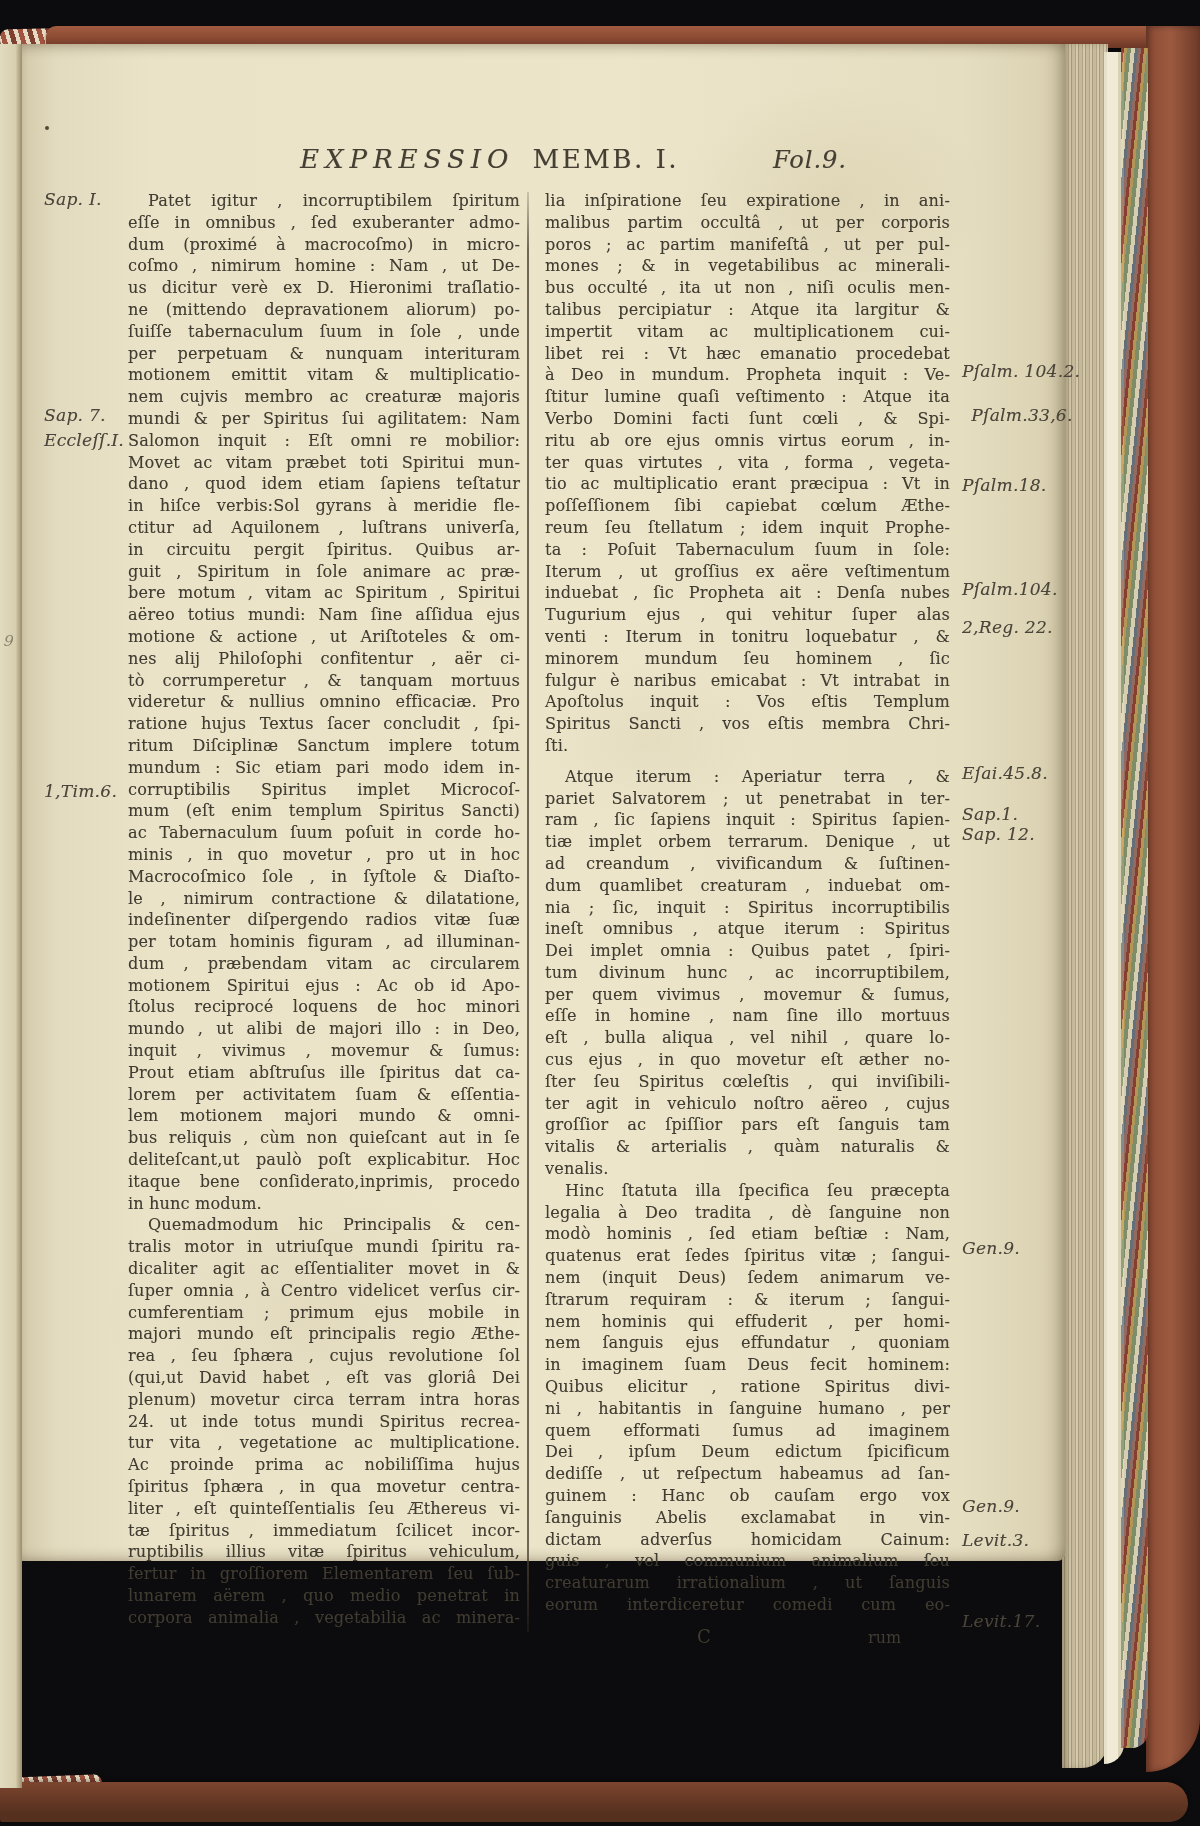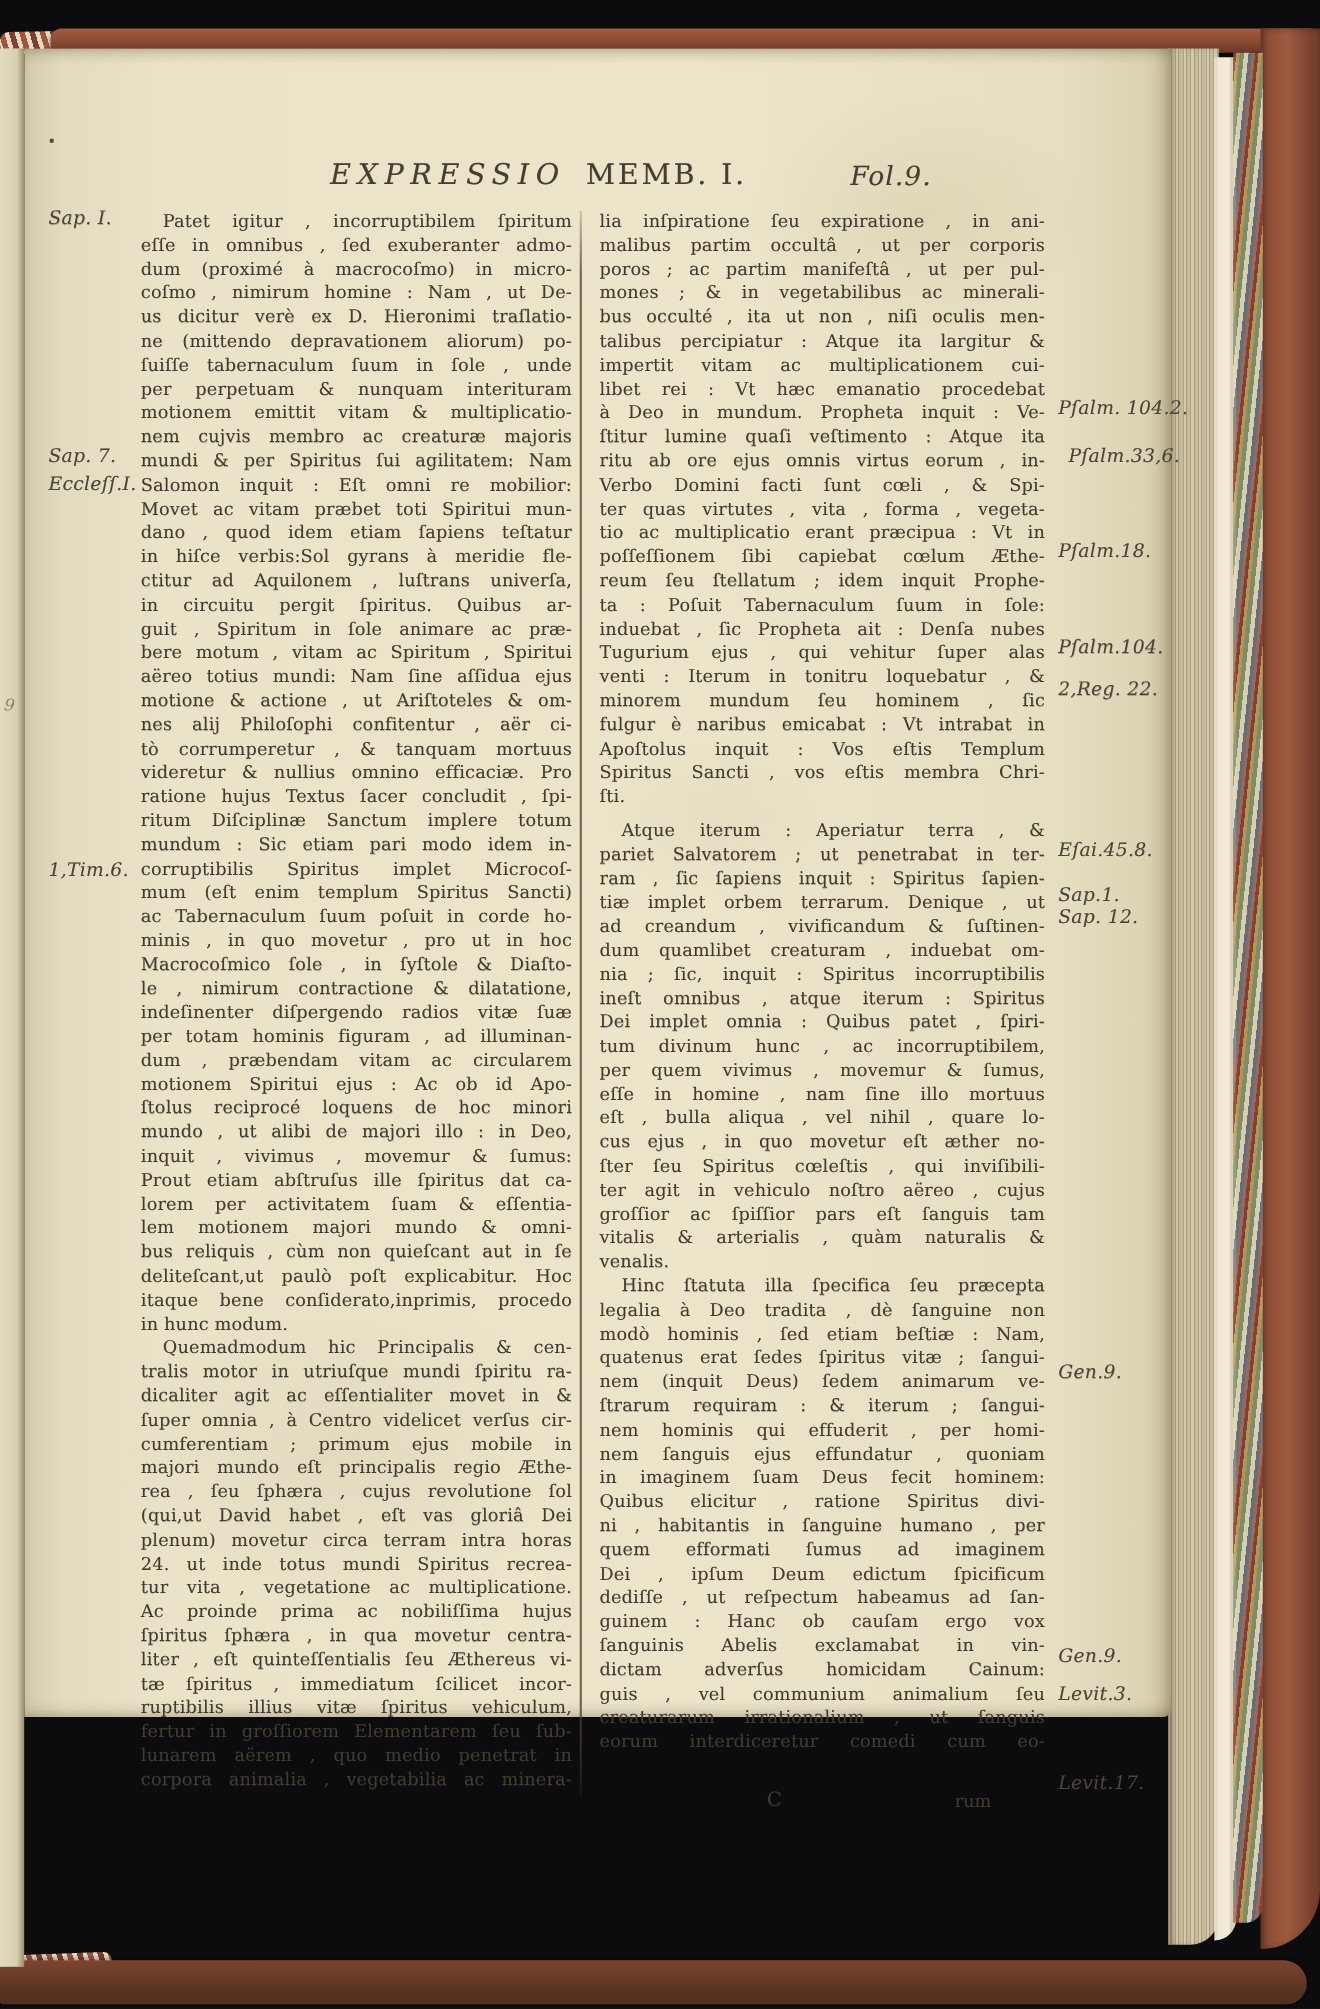--- a/index.html
+++ b/index.html
@@ -176,27 +176,28 @@
         <div class="line">lia inſpiratione ſeu expiratione , in ani-</div>
         <div class="line">malibus partim occultâ , ut per corporis</div>
         <div class="line">poros ; ac partim manifeſtâ , ut per pul-</div>
         <div class="line">mones ; &amp; in vegetabilibus ac minerali-</div>
         <div class="line">bus occulté , ita ut non , niſi oculis men-</div>
         <div class="line">talibus percipiatur :  Atque ita largitur &amp;</div>
         <div class="line">impertit vitam ac multiplicationem cui-</div>
         <div class="line">libet rei : Vt hæc emanatio procedebat</div>
         <div class="line">à Deo in mundum.  Propheta inquit : Ve-</div>
         <div class="line">ſtitur lumine quaſi veſtimento : Atque ita</div>
+        <div class="line">Verbo Domini facti ſunt cœli , &amp; Spi-</div>
         <div class="line">ritu ab ore ejus omnis virtus eorum , in-</div>
-        <div class="line">Verbo Domini facti ſunt cœli , &amp; Spi-</div>
         <div class="line">ter quas virtutes , vita , forma , vegeta-</div>
         <div class="line">tio ac multiplicatio erant præcipua : Vt in</div>
         <div class="line">poſſeſſionem ſibi capiebat cœlum Æthe-</div>
         <div class="line">reum ſeu ſtellatum ;  idem inquit Prophe-</div>
         <div class="line">ta :  Poſuit Tabernaculum ſuum in ſole:</div>
+        <div class="line">Iterum , ut groſſius ex aëre veſtimentum</div>
         <div class="line">induebat , ſic Propheta ait :  Denſa nubes</div>
         <div class="line">Tugurium ejus , qui vehitur ſuper alas</div>
         <div class="line">venti : Iterum in tonitru loquebatur , &amp;</div>
         <div class="line">minorem mundum ſeu hominem , ſic</div>
         <div class="line">fulgur è naribus emicabat : Vt intrabat in</div>
         <div class="line">Apoſtolus inquit :  Vos eſtis Templum</div>
         <div class="line">Spiritus Sancti , vos eſtis membra Chri-</div>
         <div class="line short">ſti.</div>
         <div class="line indent pbreak">Atque iterum :  Aperiatur terra , &amp;</div>
         <div class="line">pariet Salvatorem ; ut penetrabat in ter-</div>
@@ -232,21 +233,21 @@
         <div class="line">Dei , ipſum Deum edictum ſpicificum</div>
         <div class="line">dediſſe , ut reſpectum habeamus ad ſan-</div>
         <div class="line">guinem :  Hanc ob cauſam ergo vox</div>
         <div class="line">ſanguinis Abelis exclamabat in vin-</div>
         <div class="line">dictam adverſus homicidam Cainum:</div>
         <div class="line">guis , vel communium animalium ſeu</div>
         <div class="line">creaturarum irrationalium , ut ſanguis</div>
         <div class="line">eorum interdiceretur comedi cum eo-</div>
         <span class="mnote right" style="top: 174.4px;">Pſalm. 104.2.</span>
         <span class="mnote right" style="top: 218px; text-align: center;">Pſalm.33,6.</span>
-        <span class="mnote right" style="top: 304px;">Pſalm.18.</span>
+        <span class="mnote right" style="top: 288px;">Pſalm.18.</span>
         <span class="mnote right" style="top: 392.4px;">Pſalm.104.</span>
         <span class="mnote right" style="top: 430px;">2,Reg. 22.</span>
         <span class="mnote right" style="top: 575.8px;">Eſai.45.8.</span>
         <span class="mnote right" style="top: 617.4px;">Sap.1.</span>
         <span class="mnote right" style="top: 637.2px;">Sap. 12.</span>
         <span class="mnote right" style="top: 1051.4px;">Gen.9.</span>
         <span class="mnote right" style="top: 1309px;">Gen.9.</span>
         <span class="mnote right" style="top: 1342.8px;">Levit.3.</span>
         <span class="mnote right" style="top: 1424px;">Levit.17.</span>
       </div>

